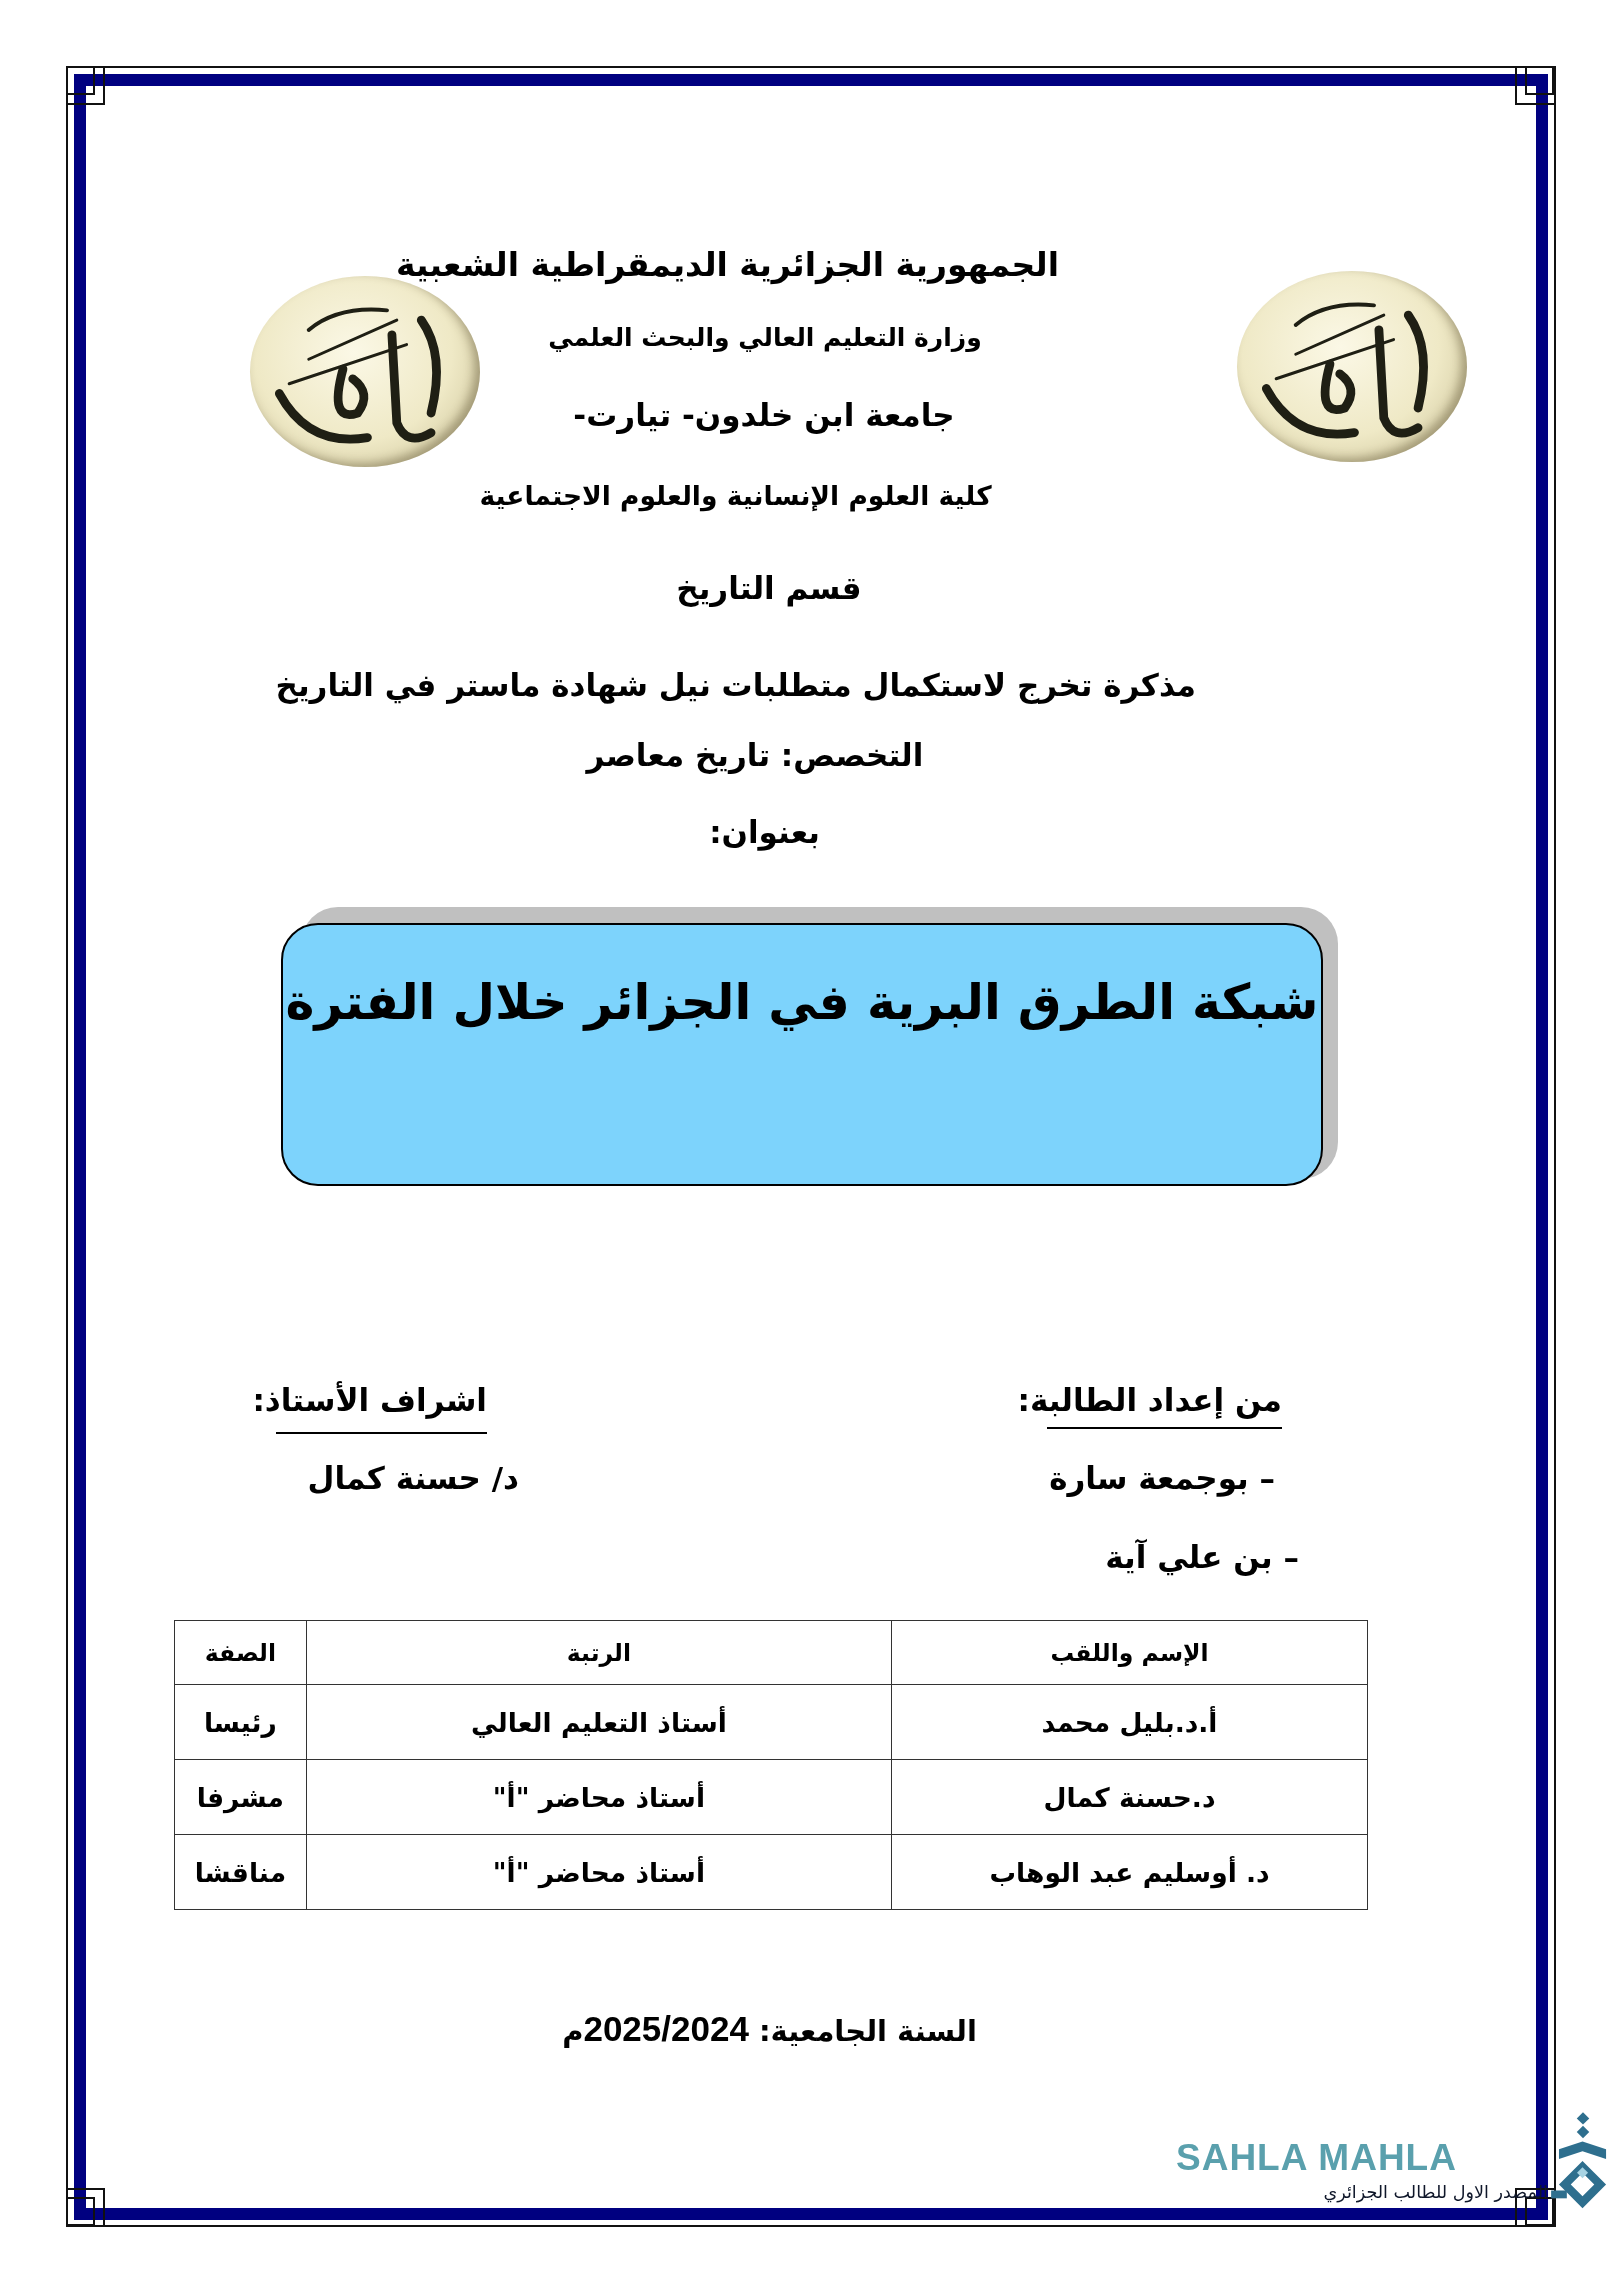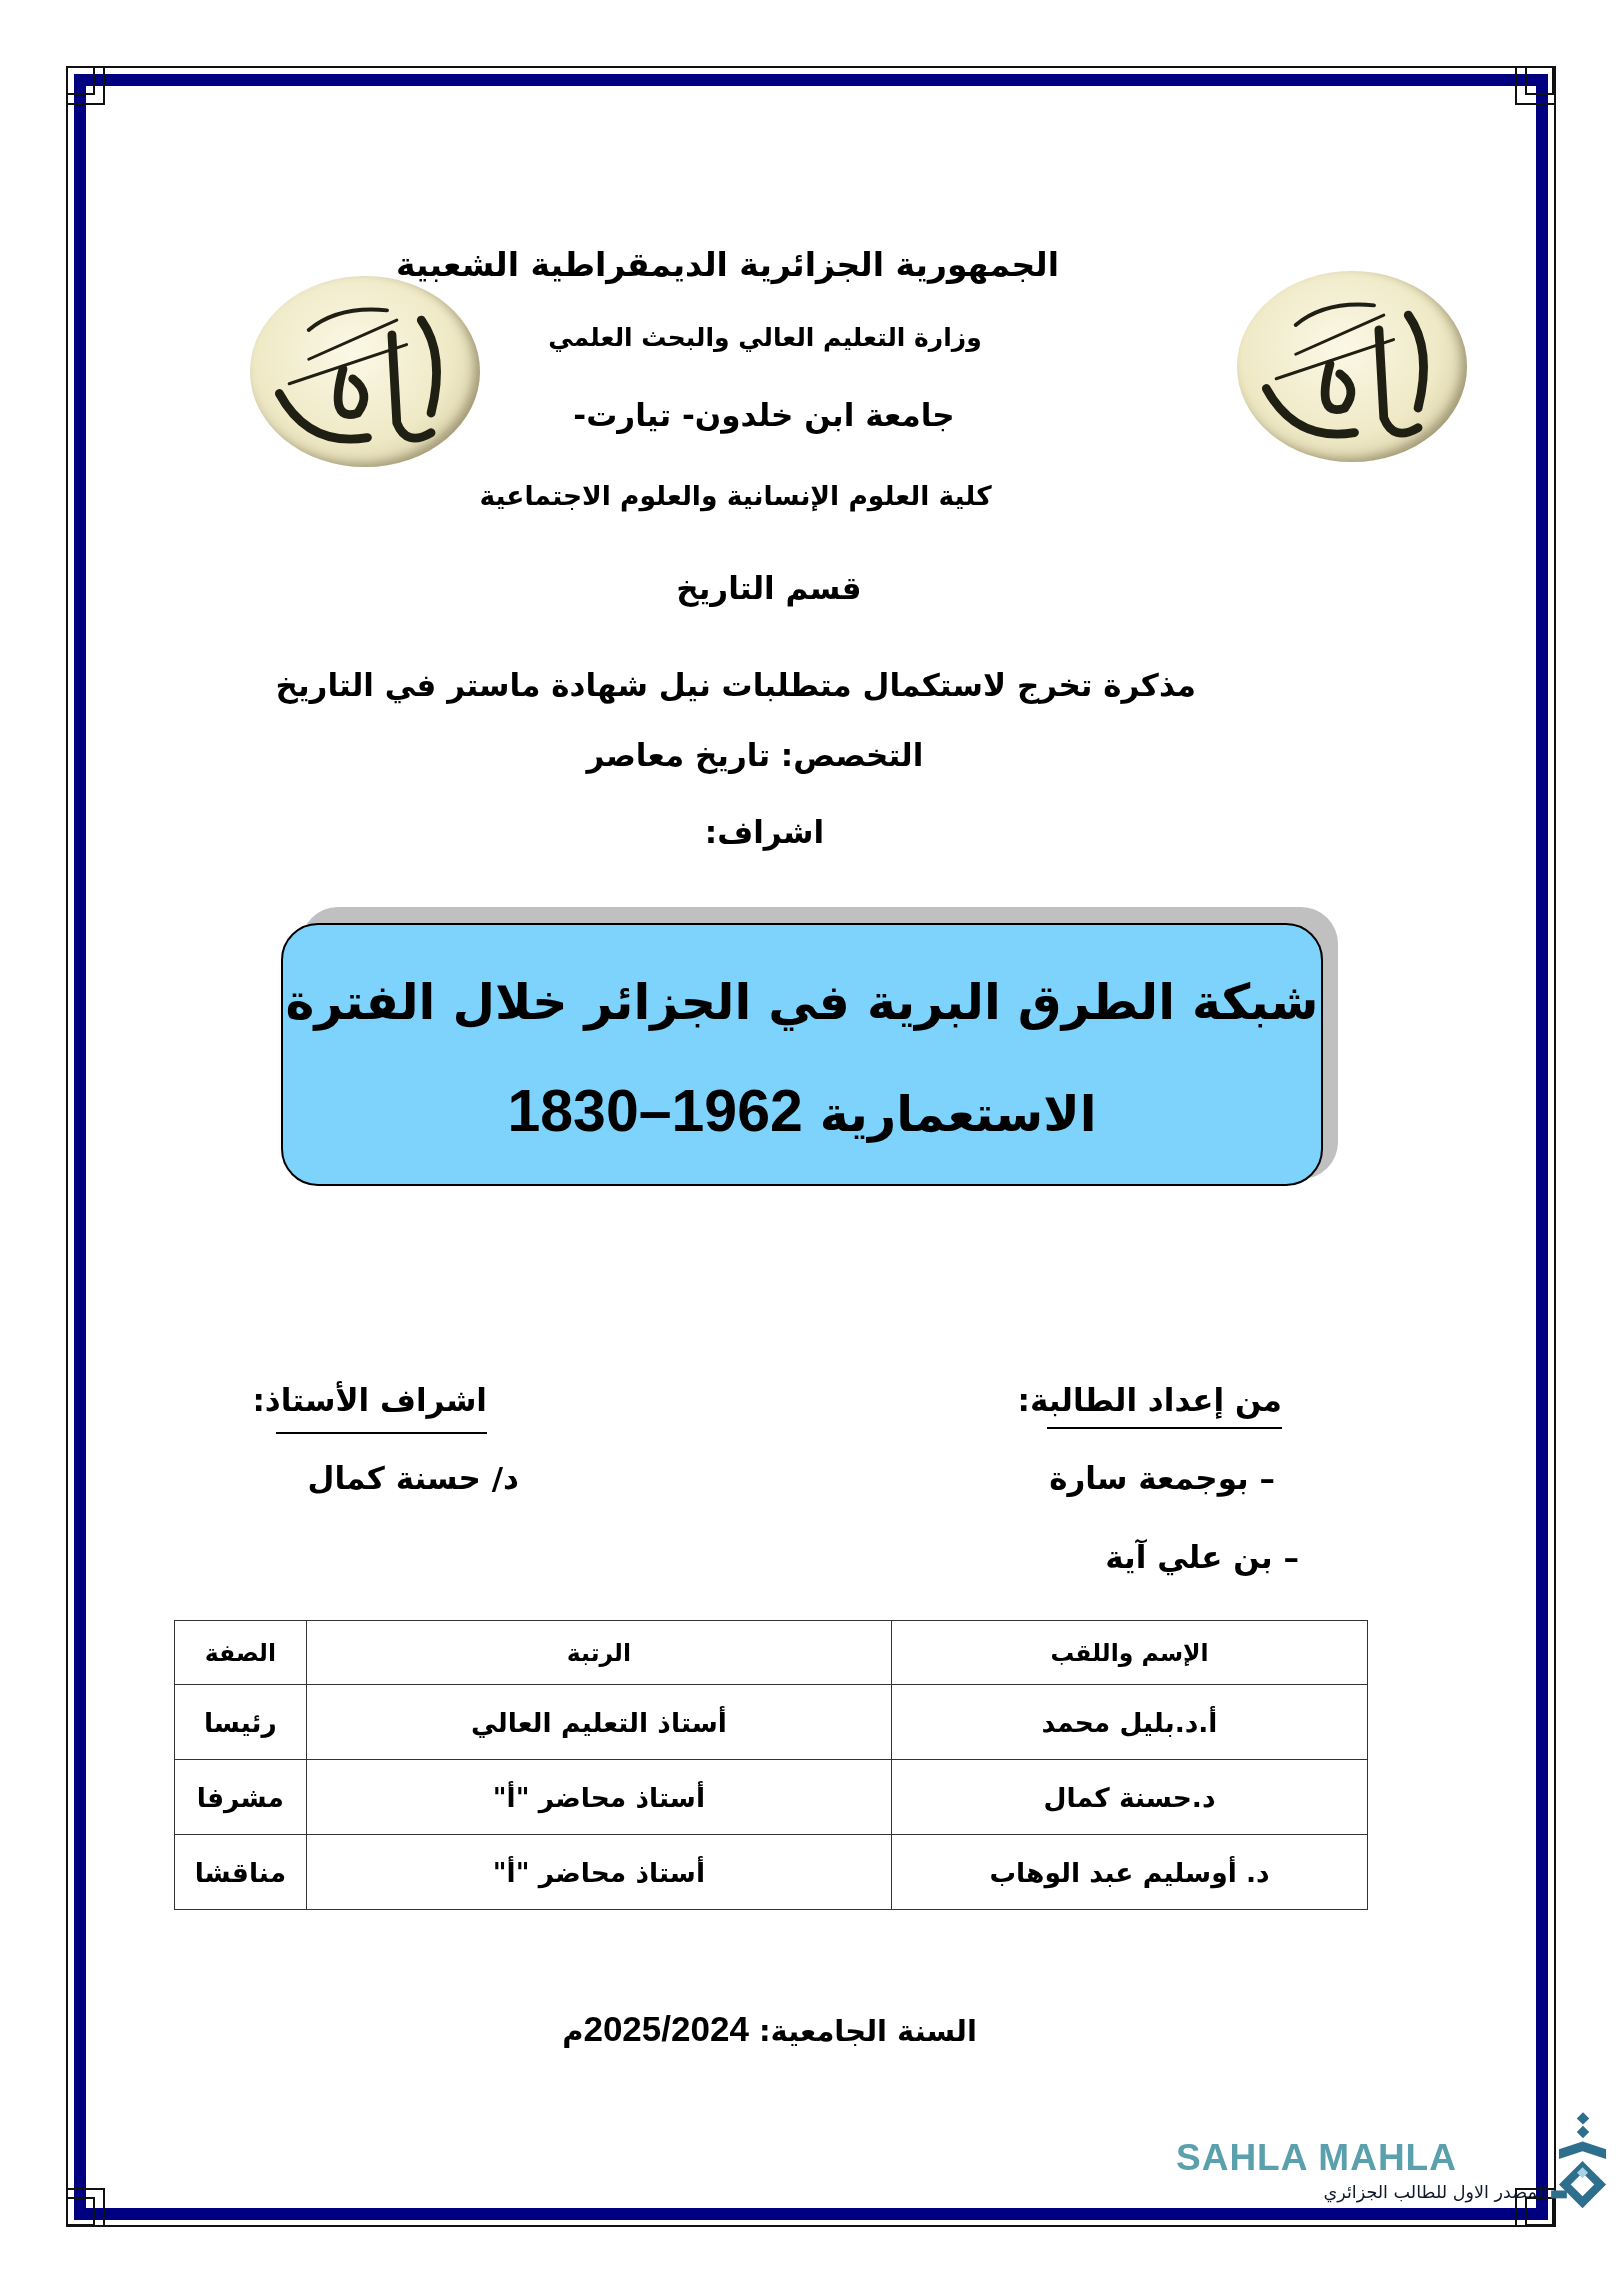--- a/index.html
+++ b/index.html
@@ -145,29 +145,25 @@
   </svg>
 </div>
 
 <div class="hdr h1">الجمهورية الجزائرية الديمقراطية الشعبية</div>
 <div class="hdr h2">وزارة التعليم العالي والبحث العلمي</div>
 <div class="hdr h3">جامعة ابن خلدون- تيارت-</div>
 <div class="hdr h4">كلية العلوم الإنسانية والعلوم الاجتماعية</div>
 <div class="hdr h5">قسم التاريخ</div>
 <div class="hdr h6">مذكرة تخرج لاستكمال متطلبات نيل شهادة ماستر في التاريخ</div>
 <div class="hdr h7">التخصص: تاريخ معاصر</div>
-<div class="hdr h8">اشراف:</div>
+<div class="hdr h8">بعنوان:</div>
 
 <div class="title-shadow"></div>
 <div class="title-box">
   <div class="title-line1">شبكة الطرق البرية في الجزائر خلال الفترة</div>
-  <div class="title-line2">
-    <span>الاستعمارية</span>
-    <span class="yrs" dir="ltr">1830–1962</span>
-  </div>
 </div>
 
 <div class="lbl prep-label">من إعداد الطالبة:</div>
 <div class="lbl student1">– بوجمعة سارة</div>
 <div class="lbl student2">– بن علي آية</div>
 <div class="lbl sup-label">اشراف الأستاذ:</div>
 <div class="lbl sup-name">د/ حسنة كمال</div>
 
 <table class="jury">
   <tbody>

